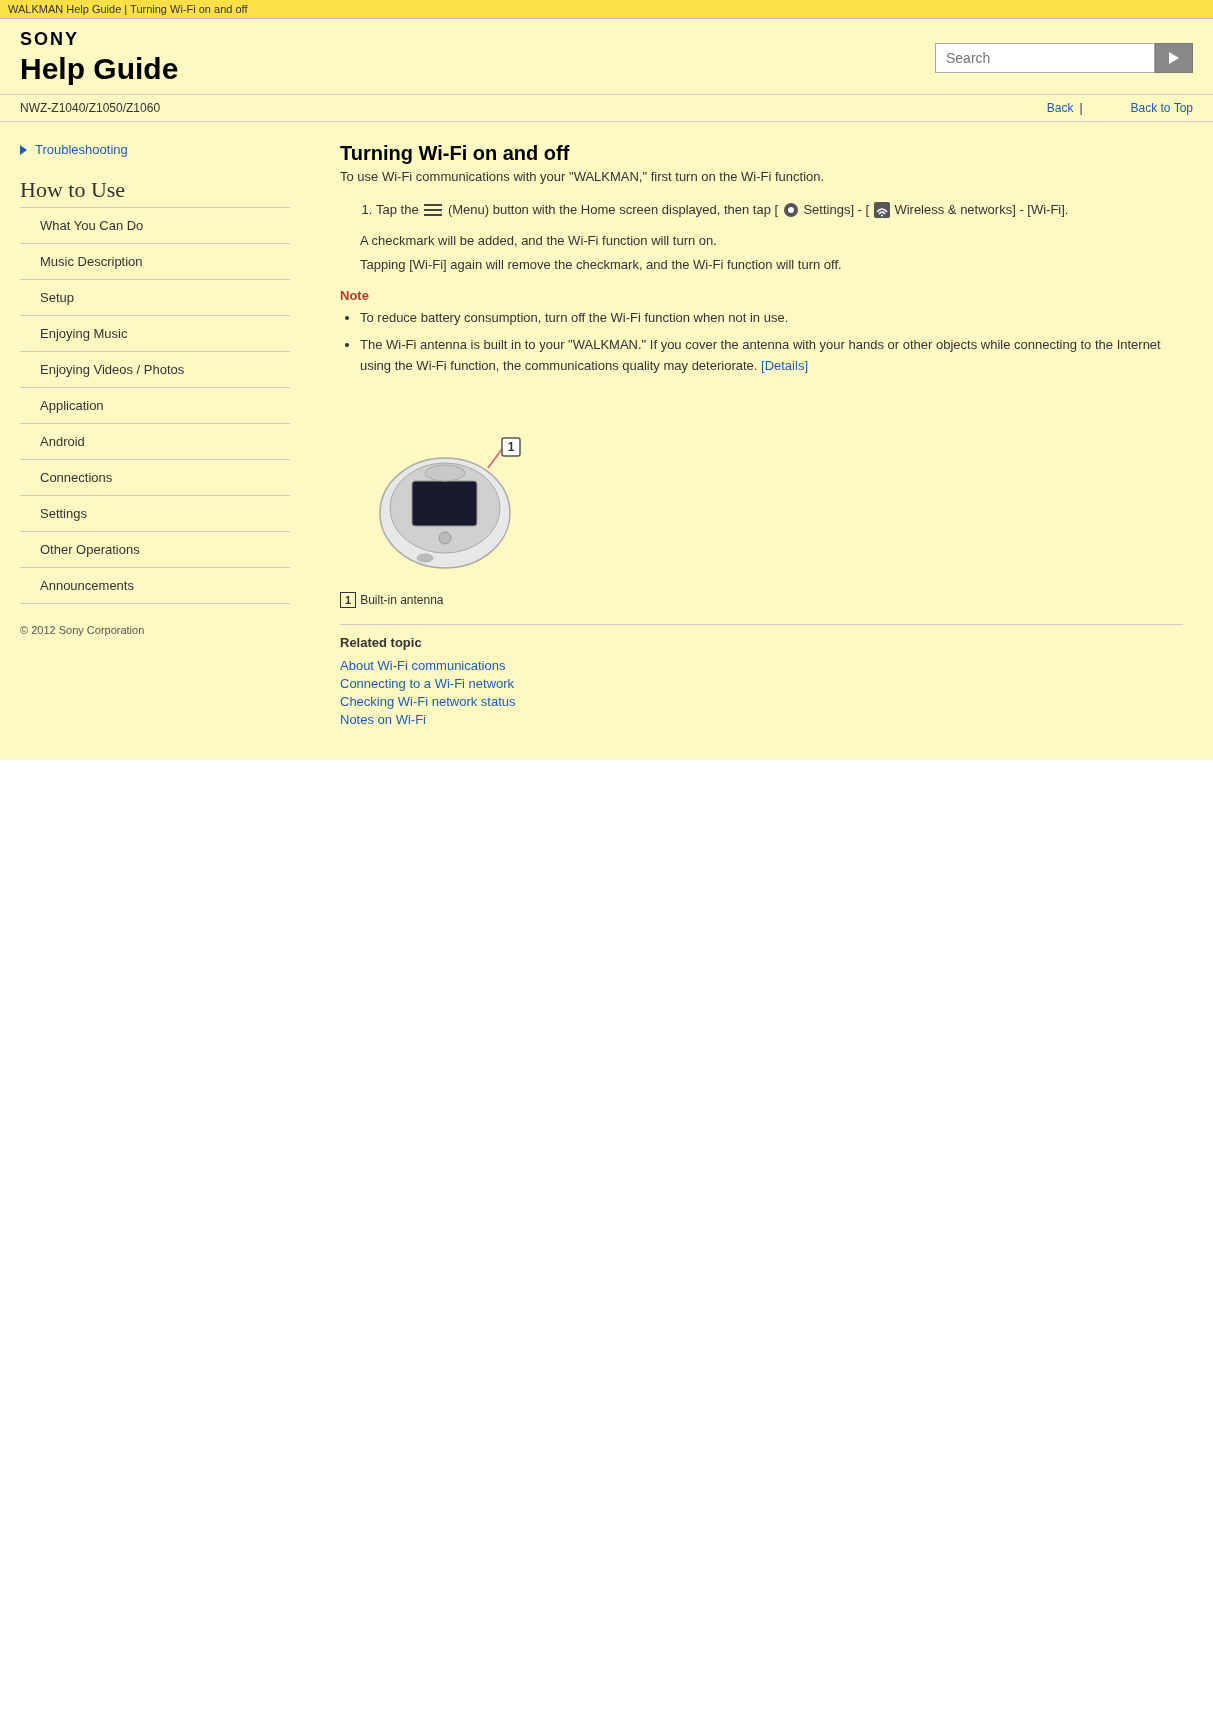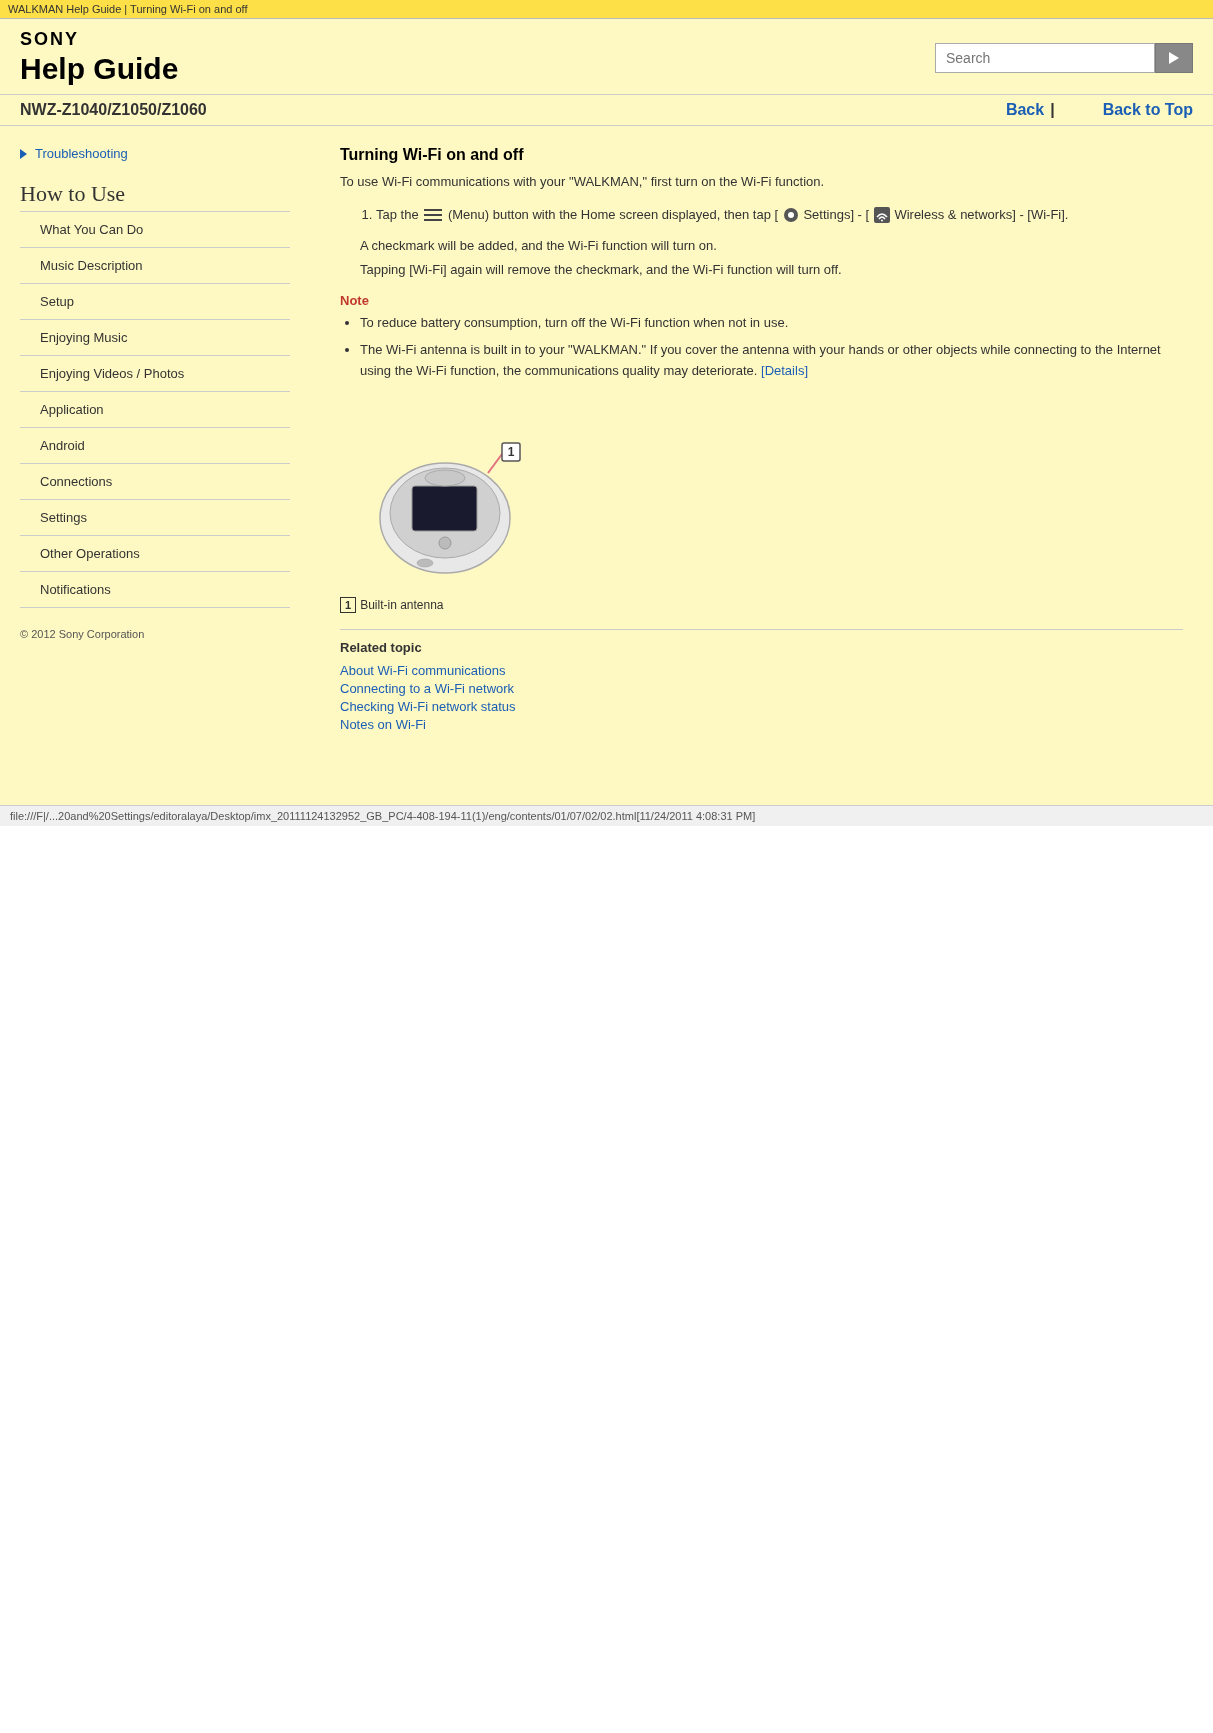--- a/index.html
+++ b/index.html
@@ -78,22 +78,21 @@
       border-left: 10px solid #fff;
     }
 
     
     .nav-bar {
       padding: 6px 20px;
       border-bottom: 1px solid #ccc;
       display: flex;
       justify-content: space-between;
       align-items: center;
-      font-size: 16px;
-      font-weight: bold;
+      font-size: 12px;
     }
     .nav-bar-left {
       color: #333;
     }
     .nav-bar-right {
       display: flex;
       gap: 6px;
     }
     .nav-link {
       color: #1a5eb5;
@@ -167,24 +166,24 @@
       color: #555;
     }
 
     
     .main-content {
       flex: 1;
       padding: 20px 30px 30px 30px;
     }
 
     .article-title {
-      font-size: 16px;
+      font-size: 20px;
       font-weight: bold;
       color: #000;
-      margin-bottom: 8px;
+      margin-bottom: 2px;
       border-bottom: none;
     }
 
     .intro-text {
       margin-bottom: 12px;
       line-height: 1.6;
       font-size: 13px;
     }
 
     .steps-list {
@@ -367,21 +366,21 @@
       <div class="sidebar-item">
         <span>Connections</span>
       </div>
       <div class="sidebar-item">
         <span>Settings</span>
       </div>
       <div class="sidebar-item">
         <span>Other Operations</span>
       </div>
       <div class="sidebar-item">
-        <span>Notifications</span>
+        <span>Announcements</span>
       </div>
 
       <div class="sidebar-copyright">© 2012 Sony Corporation</div>
     </div>
 
     <div class="main-content">
 
       <h1 class="article-title">Turning Wi-Fi on and off</h1>
 
       <p class="intro-text">To use Wi-Fi communications with your "WALKMAN," first turn on the Wi-Fi function.</p>
@@ -473,17 +472,14 @@
           </li>
           <li>
             <a class="detail-link">Notes on Wi-Fi</a>
           </li>
         </ul>
       </div>
 
     </div>
   </div>
 
-  <div class="bottom-bar">
-    <span>file:///F|/...20and%20Settings/editoralaya/Desktop/imx_20111124132952_GB_PC/4-408-194-11(1)/eng/contents/01/07/02/02.html[11/24/2011 4:08:31 PM]</span>
-  </div>
 
 </div>
 
 </body></html>

